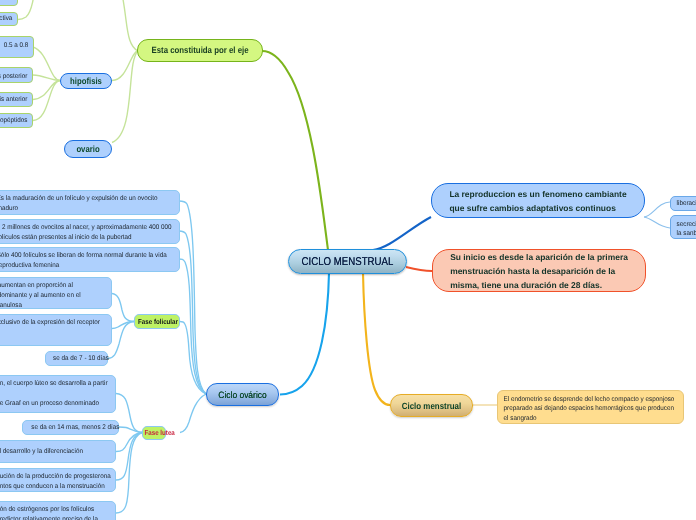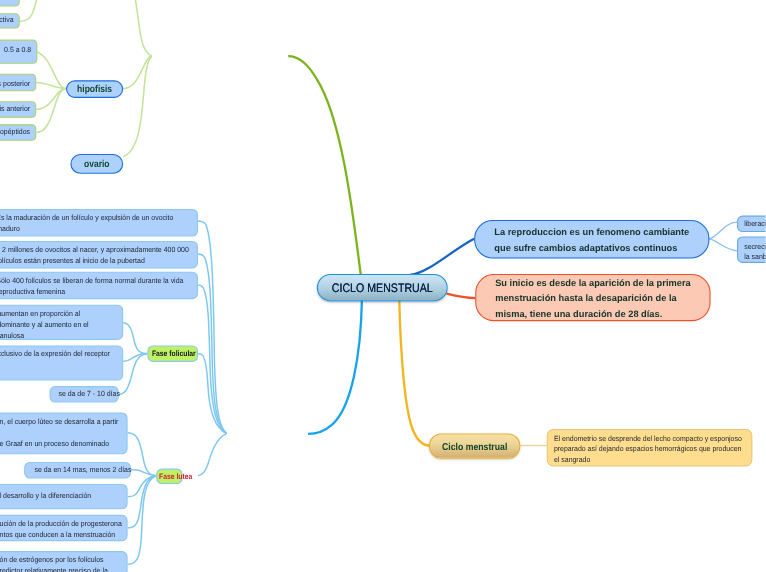--- a/index.html
+++ b/index.html
@@ -158,37 +158,43 @@
   <path d="M 644 217 C 652 217 658 202 670 202" fill="none" stroke="#8cc0ec" stroke-width="1.2"></path>
   <path d="M 644 217 C 652 218 658 227 670 228" fill="none" stroke="#8cc0ec" stroke-width="1.2"></path>
   <path d="M 473 405 C 483 405 487 405 497 405" fill="none" stroke="#edd08a" stroke-width="1.2"></path>
   </g>
 </svg>
 
 <div class="node n-center" style="left:288px;top:249px;width:119px;height:25px;">
   <span>CICLO MENSTRUAL</span>
 </div>
 
+<div class="node n-green" style="left:137px;top:39px;width:126px;height:23px;">
+  <span>Esta constituida por el eje</span>
+</div>
 
 <div class="node n-pill" style="left:60px;top:73px;width:52px;height:16px;">
   <span>hipofisis</span>
 </div>
 
 <div class="node n-pill" style="left:64px;top:140px;width:48px;height:18px;">
   <span>ovario</span>
 </div>
 
-<div class="node n-blue-big" style="left:431px;top:200px;width:214px;height:35px;">
+<div class="node n-blue-big" style="left:431px;top:183px;width:214px;height:35px;">
   <span>La reproduccion es un fenomeno cambiante<br>que sufre cambios adaptativos continuos</span>
 </div>
 
 <div class="node n-salmon" style="left:432px;top:249px;width:214px;height:43px;">
   <span>Su inicio es desde la aparición de la primera<br>menstruación hasta la desaparición de la<br>misma, tiene una duración de 28 días.</span>
 </div>
 
+<div class="node n-ovarico" style="left:206px;top:383px;width:73px;height:23px;">
+  <span>Ciclo ovárico</span>
+</div>
 
 <div class="node n-menstrual" style="left:390px;top:394px;width:83px;height:23px;">
   <span>Ciclo menstrual</span>
 </div>
 
 <div class="node n-fase" style="left:134px;top:314px;width:46px;height:15px;">
   <span>Fase folicular</span>
 </div>
 
 <div class="node n-fase lutea" style="left:142px;top:426px;width:24px;height:14px;">

